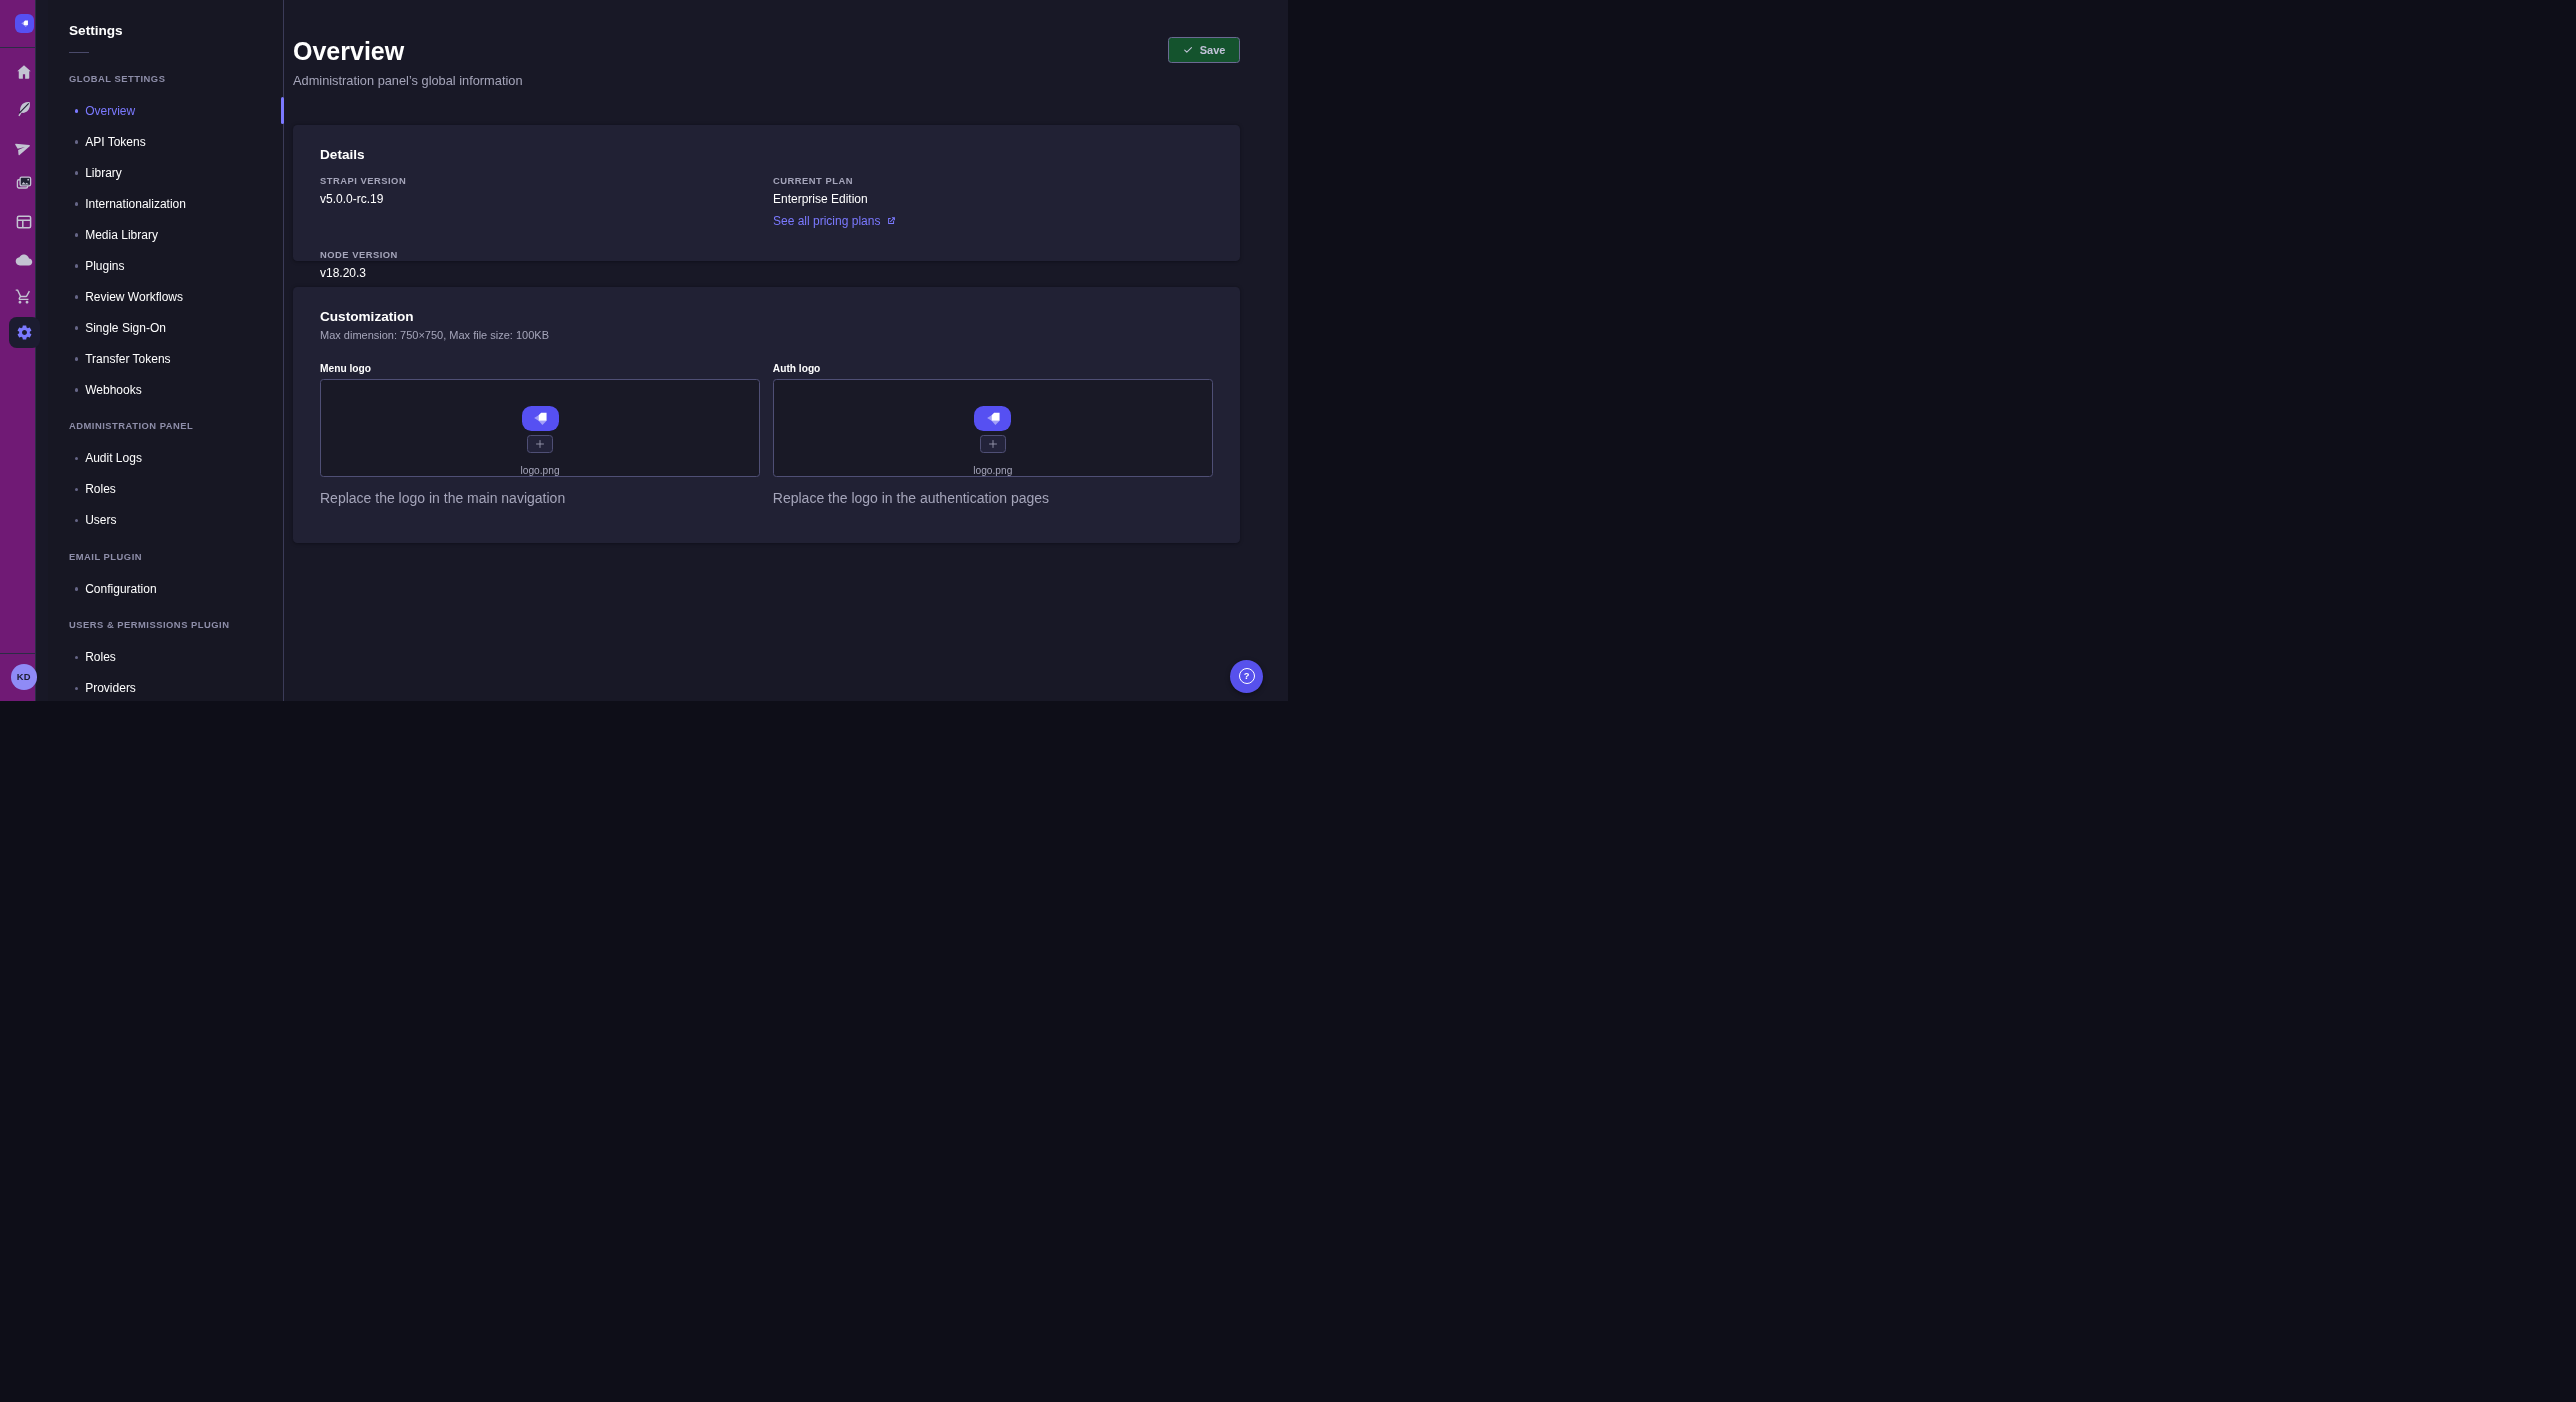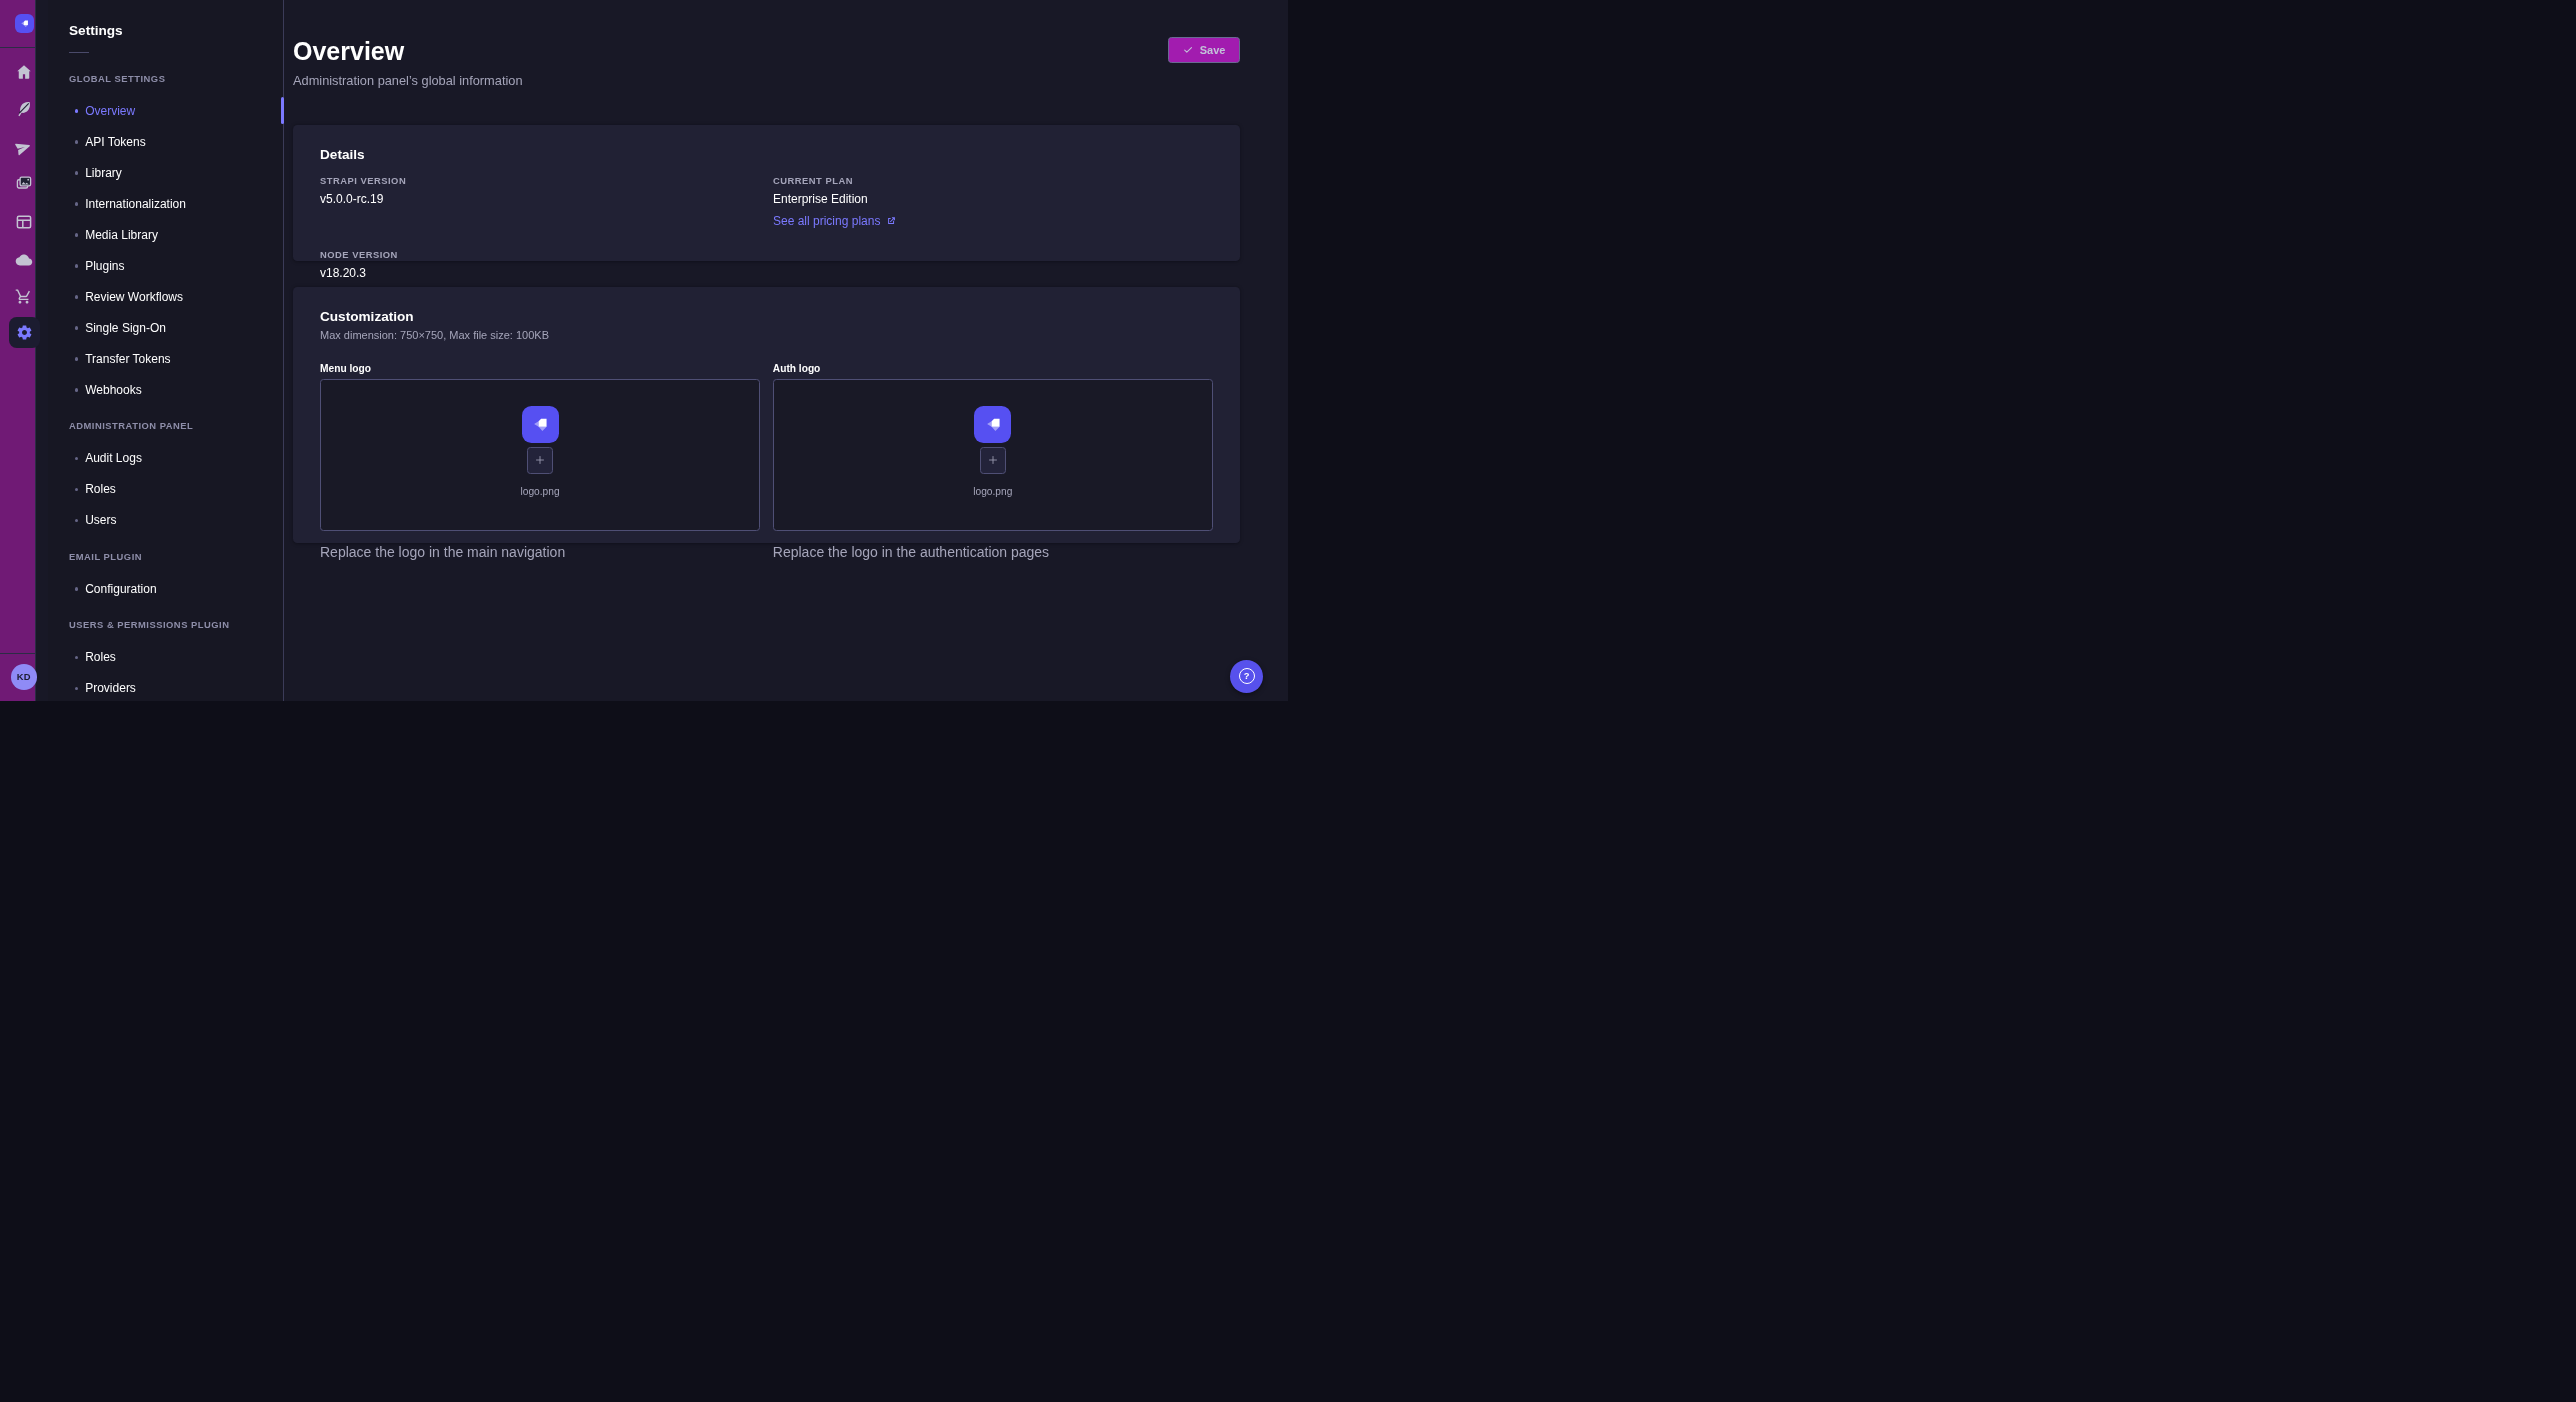--- a/index.html
+++ b/index.html
@@ -31,39 +31,39 @@
   .nav-item .lbl{font-size:12px;color:#ffffff;}
   .nav-item.active .lbl{color:#7b79ff;}
   .nav-item.active .bullet{background:#7b79ff;}
   .nav-item.active .indicator{position:absolute;right:-0.9px;top:1.7px;width:2.6px;height:27px;background:#7b79ff;border-radius:1.7px;}
   
   .main{position:absolute;left:246px;top:0;right:0;bottom:0;padding:0 48px 0 47px;}
   .page-head{position:relative;padding-top:37px;}
   .page-title{margin:0;font-size:25px;line-height:29px;font-weight:700;color:#ffffff;}
   .page-sub{margin:6.8px 0 0;font-size:12.8px;color:#a5a5ba;}
   .save-btn{position:absolute;top:37px;right:0;height:26.4px;padding:0 13.6px;display:inline-flex;align-items:center;gap:6.8px;
-    background:#a21caf;border:0.9px solid #6a6a92;border-radius:3.4px;color:#c2c2d8;font-size:11px;font-weight:600;cursor:pointer;font-family:inherit;}
+    background:#14532d;border:0.9px solid #6a6a92;border-radius:3.4px;color:#c2c2d8;font-size:11px;font-weight:600;cursor:pointer;font-family:inherit;}
   .card{position:relative;background:#212134;border-radius:4.3px;box-shadow:0 0.9px 3.4px rgba(4,4,8,.35);}
   .card h3{margin:0;font-size:13.6px;font-weight:700;color:#ffffff;}
   .details-card{margin-top:37px;height:136px;}
   .details-card h3{position:absolute;left:27px;top:22px;}
   .field{position:absolute;}
   .field .f-label{font-size:9.4px;font-weight:700;letter-spacing:0.5px;color:#a5a5ba;}
   .field .f-value{margin-top:6px;font-size:12px;color:#ffffff;}
   .f-strapi{left:27px;top:50px;}
   .f-plan{left:480px;top:50px;}
   .f-node{left:27px;top:124px;}
   .pricing-link{position:absolute;left:480px;top:89px;display:inline-flex;align-items:center;gap:6px;
     color:#7b79ff;font-size:12px;text-decoration:none;cursor:pointer;}
   .custom-card{margin-top:26.4px;height:256px;padding:22px 27px;}
   .custom-sub{margin:5.1px 0 0;font-size:11px;color:#a5a5ba;}
   .uploads{display:flex;gap:12.8px;margin-top:22px;}
   .upload-col{flex:0 0 440px;width:440px;}
   .upload-label{font-size:10.2px;font-weight:700;color:#ffffff;}
-  .upload-box{margin-top:5.1px;height:152px;background:#191926;border:0.9px solid #4f4f75;border-radius:3.4px;
+  .upload-box{margin-top:5.1px;height:98px;background:#191926;border:0.9px solid #4f4f75;border-radius:3.4px;
     display:flex;flex-direction:column;align-items:center;padding-top:25.6px;cursor:pointer;}
   .logo-tile{width:37px;height:37px;border-radius:9.4px;background:#5650f2;display:flex;align-items:center;justify-content:center;}
   .plus-btn{margin-top:4.3px;width:26.4px;height:26.4px;border-radius:3.4px;background:#23233a;border:0.9px solid #4f4f75;
     color:#9e9eb5;display:flex;align-items:center;justify-content:center;cursor:pointer;}
   .file-name{margin-top:12px;font-size:10.2px;color:#a5a5ba;}
   .upload-hint{margin-top:13px;font-size:14px;color:#a5a5ba;}
   
   .help-fab{position:absolute;right:25px;bottom:8.5px;width:33px;height:33px;border-radius:50%;background:#5751ec;
     display:flex;align-items:center;justify-content:center;cursor:pointer;box-shadow:0 1.7px 5.1px rgba(0,0,0,.4);}
   .help-ring{width:16px;height:16px;border:1.7px solid #ffffff;border-radius:50%;color:#ffffff;

